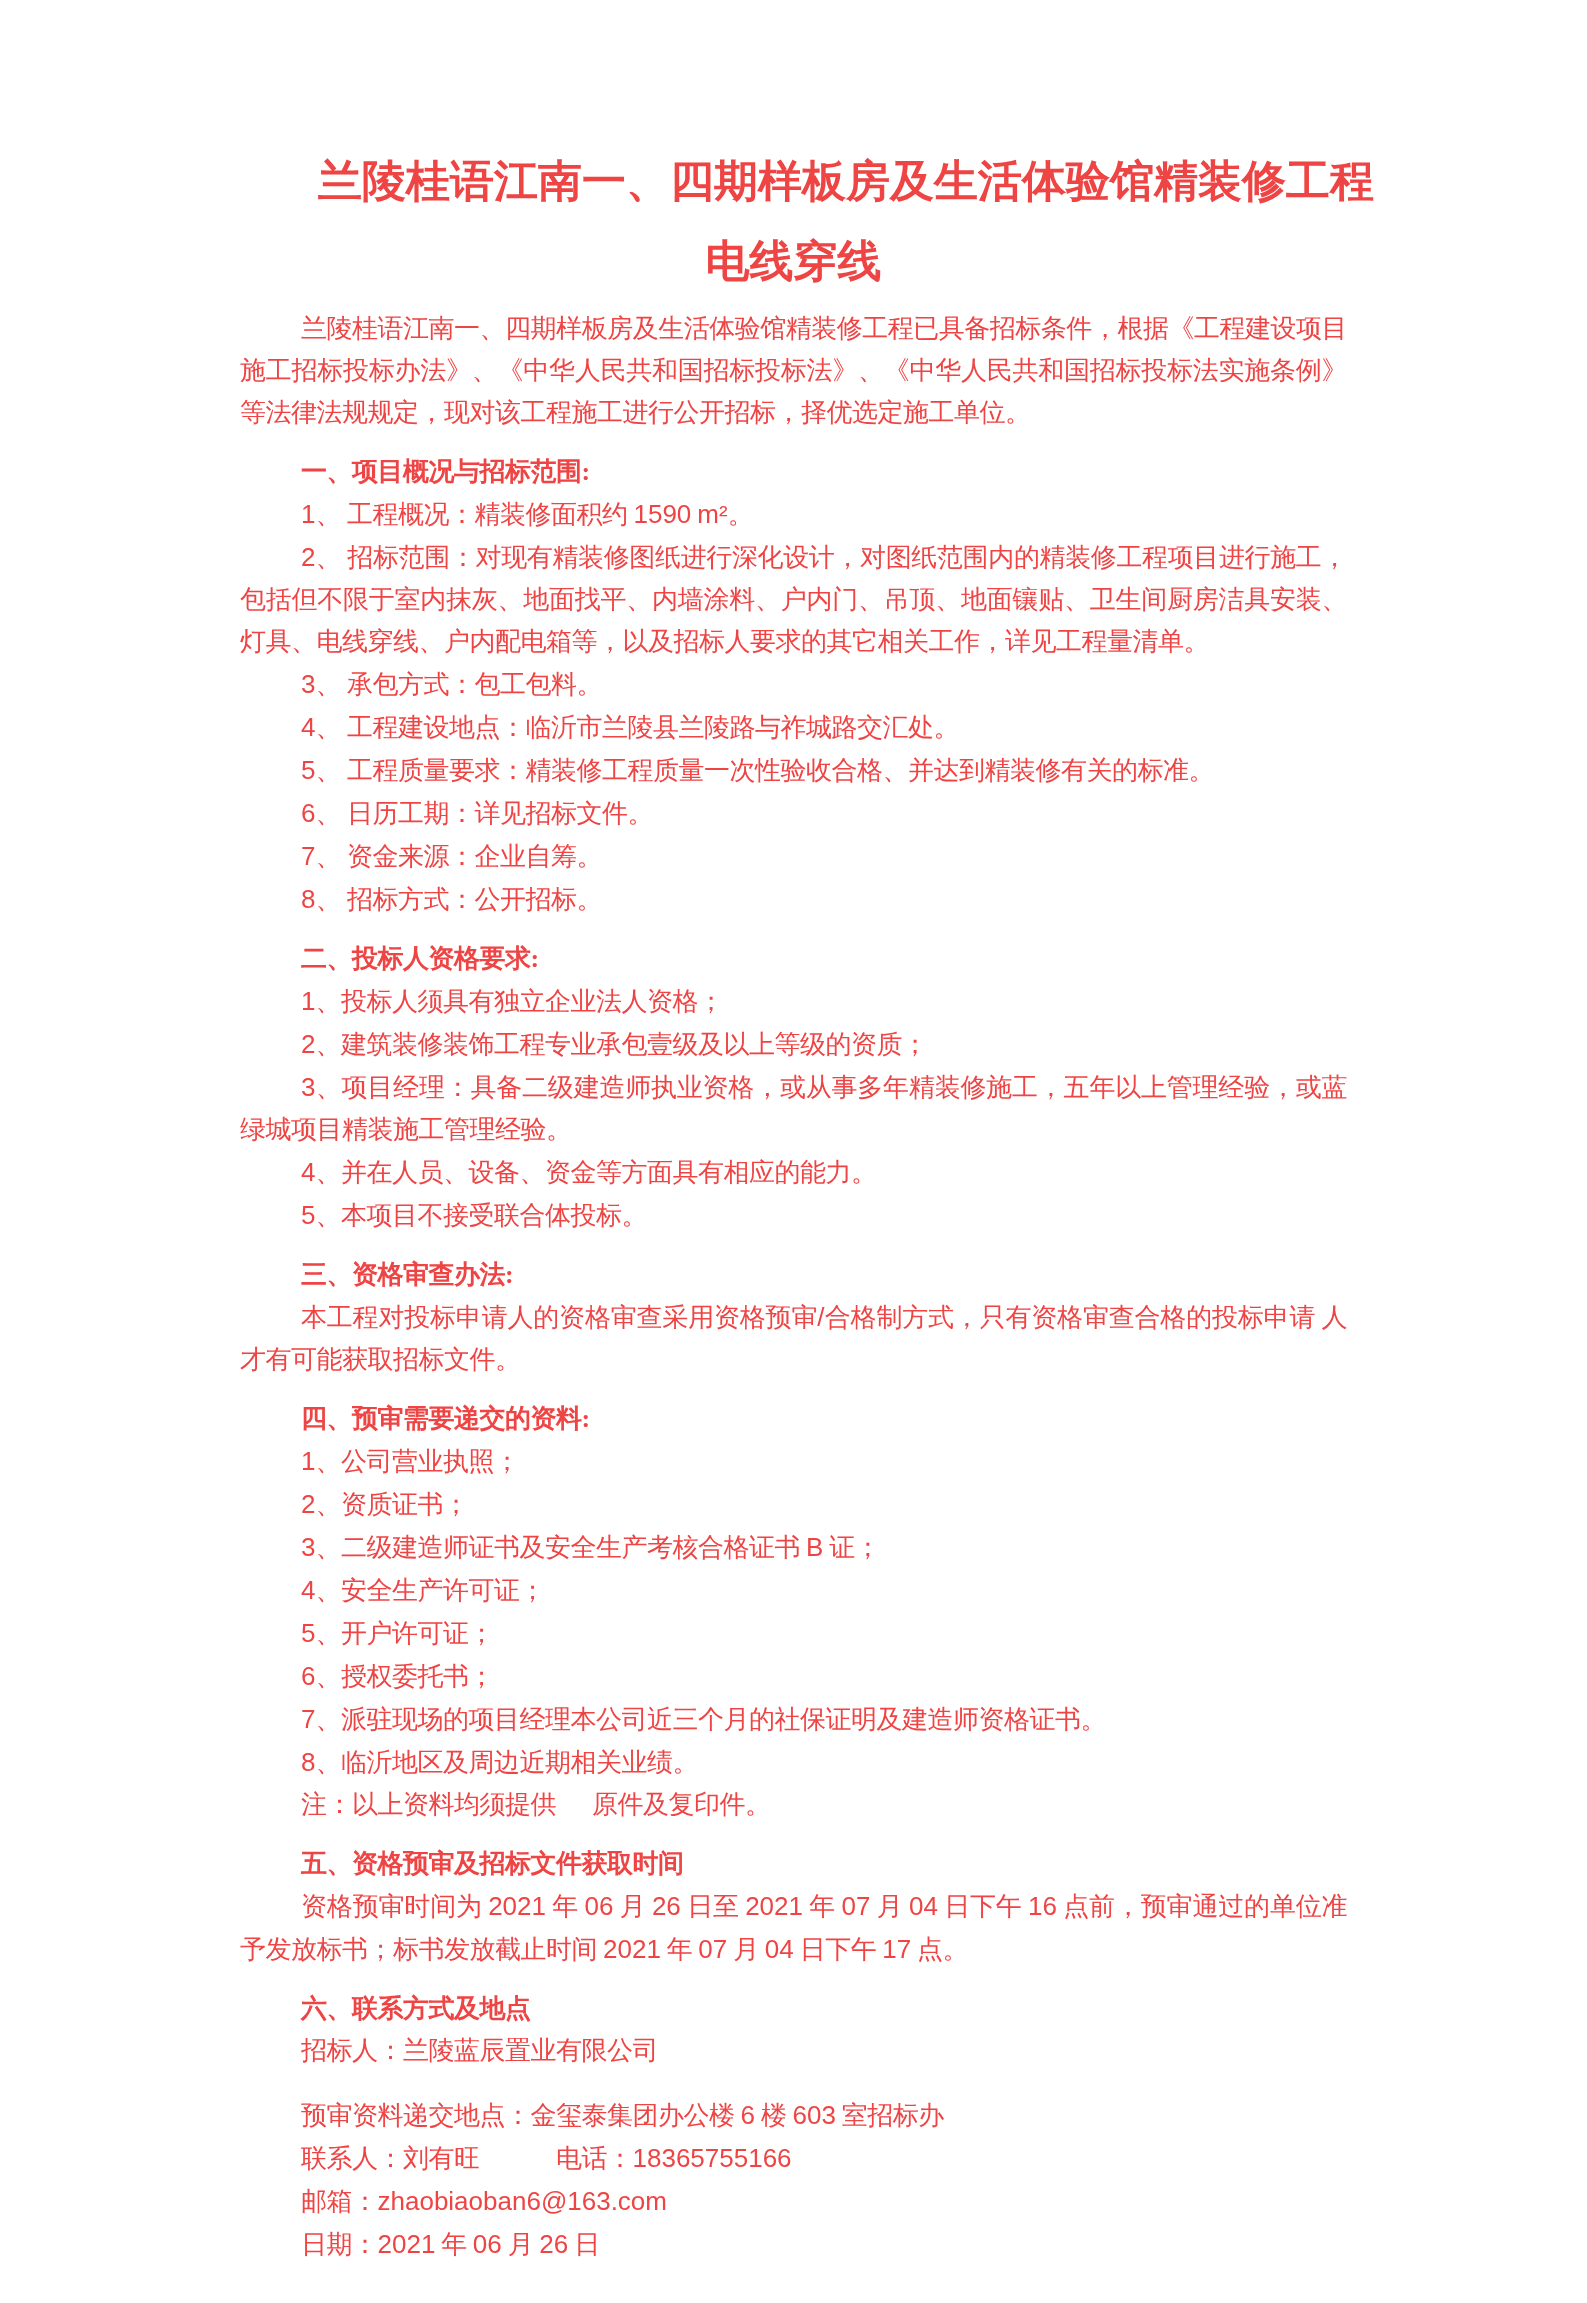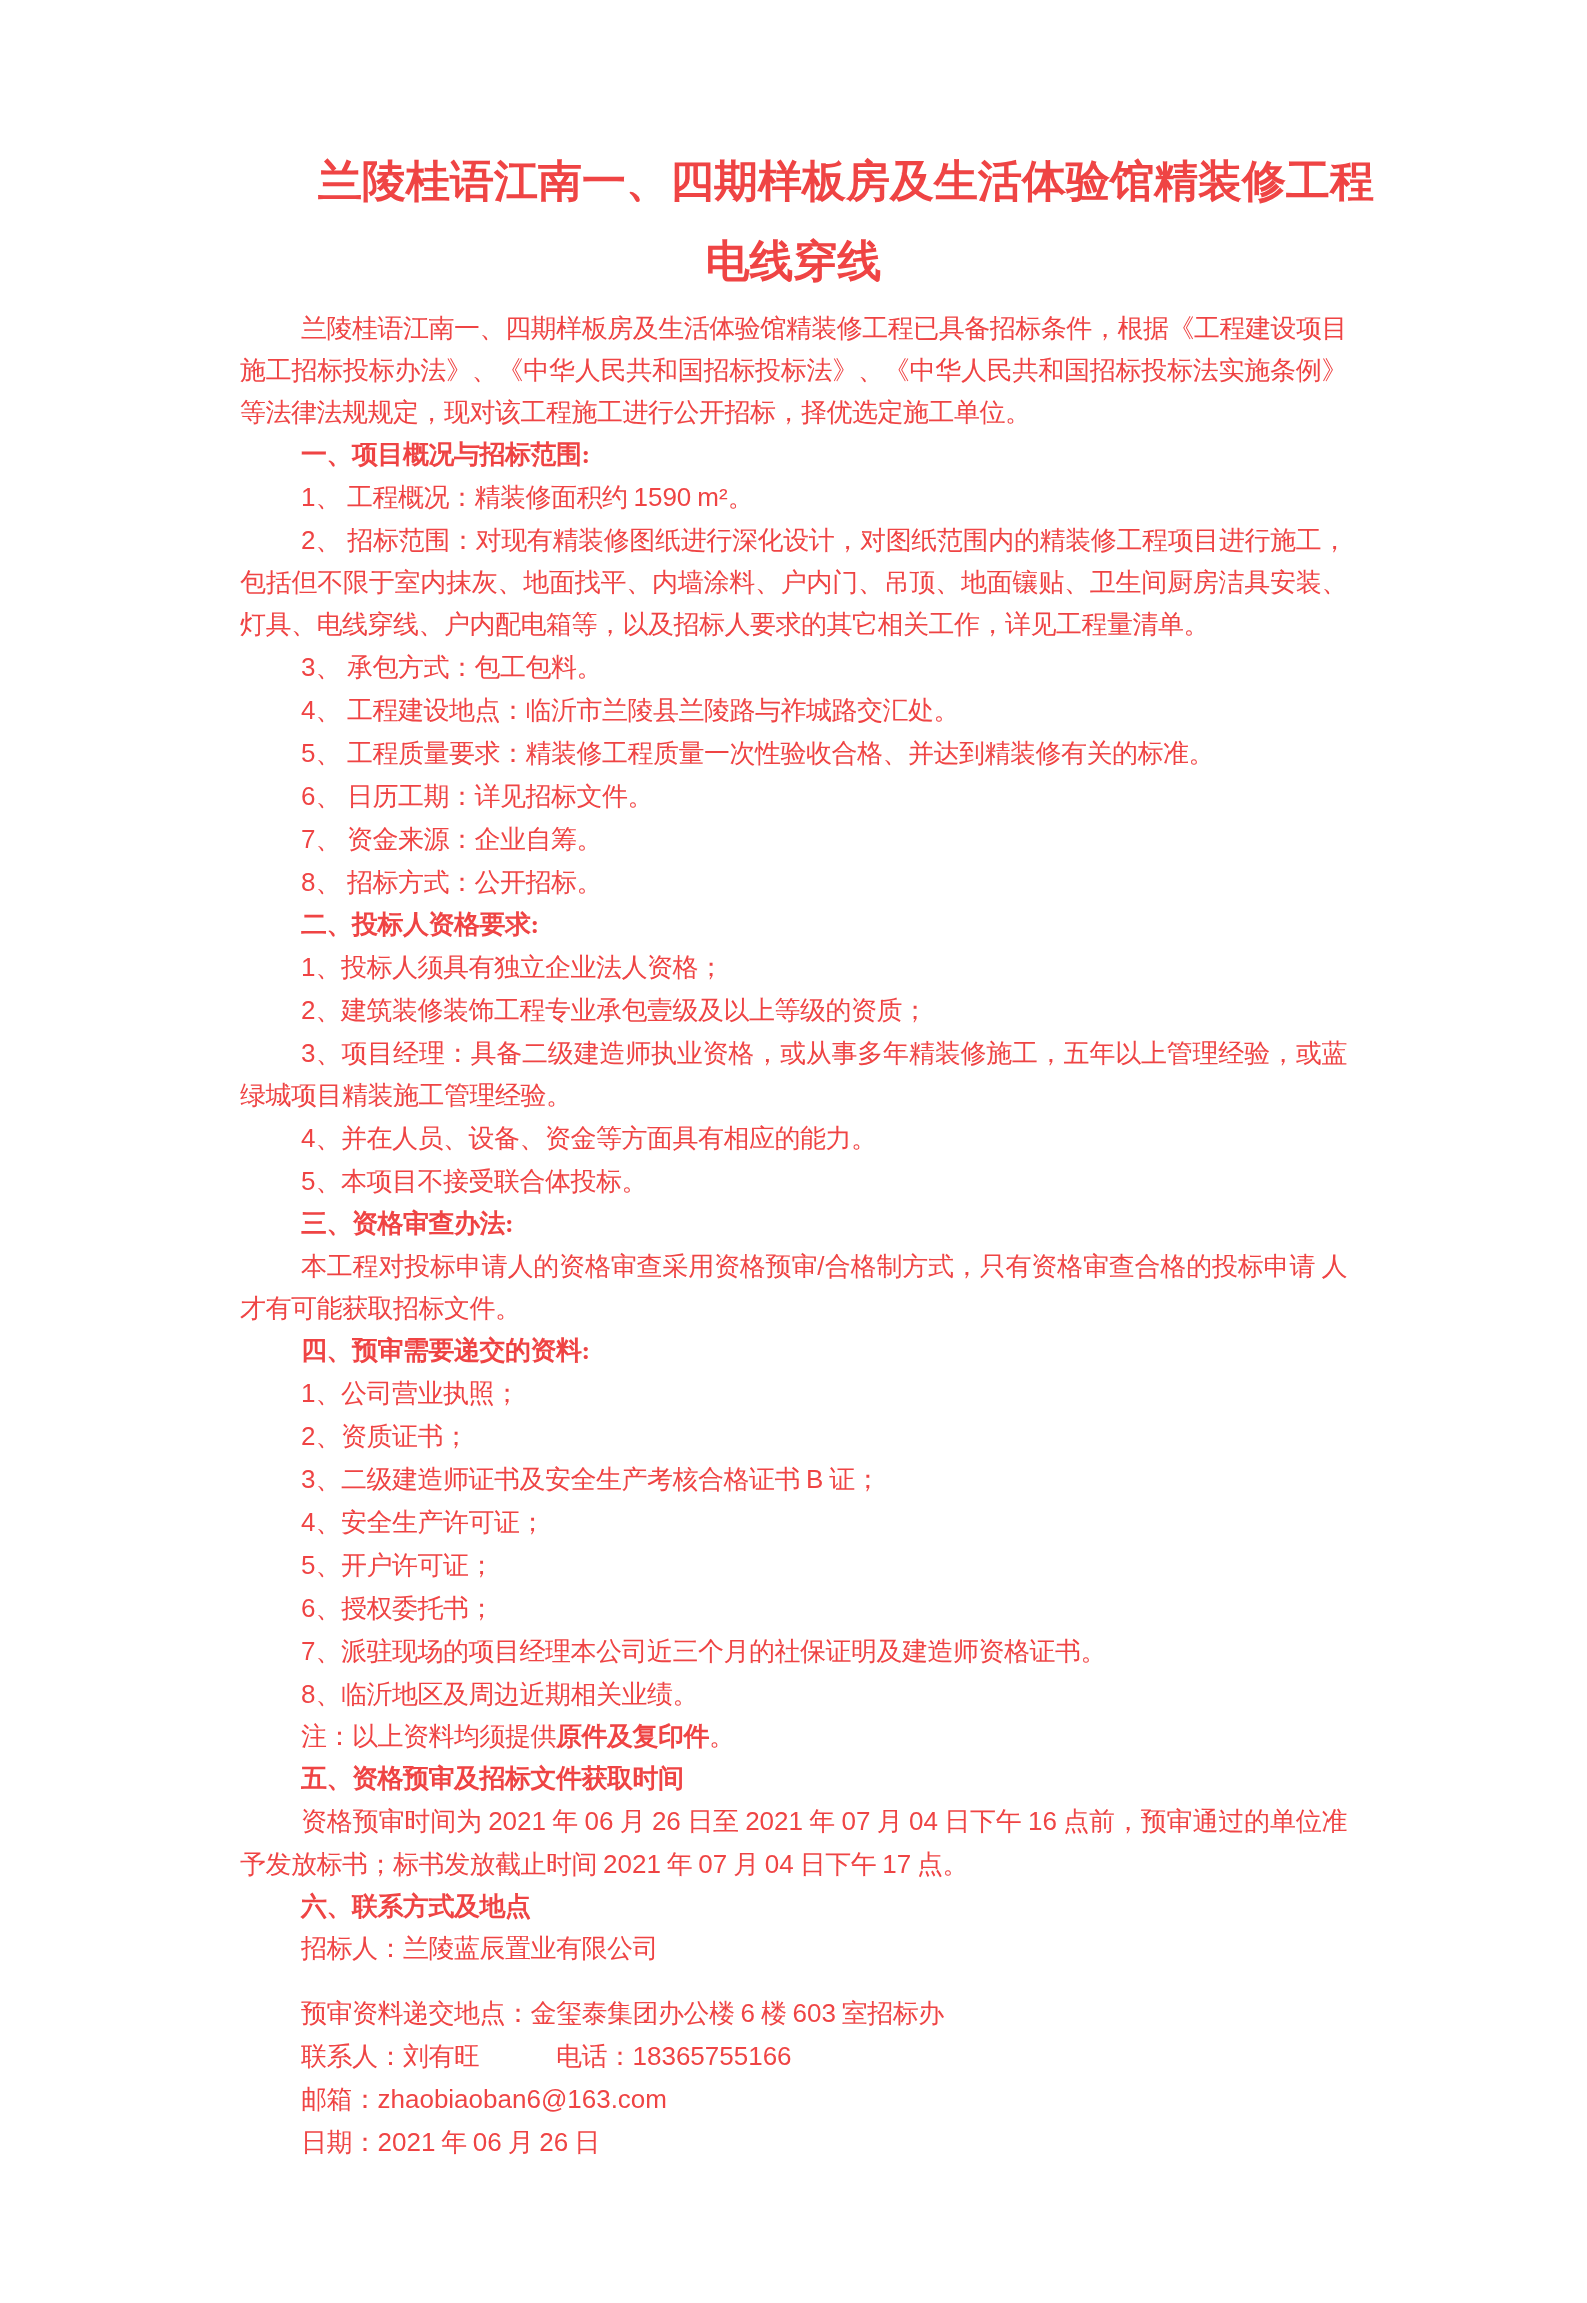--- a/index.html
+++ b/index.html
@@ -27,23 +27,23 @@
   .title .t1 { padding-left:78px; }
   .docbody {
     margin-top:6px;
     font-size:26px;
     line-height:42px;
     text-align:justify;
     letter-spacing:-0.5px;
   }
   .docbody p { margin:0; }
   p.ind { text-indent:61px; }
-  p.hd  { font-weight:bold; }
+  p.hd  { font-weight:bold;margin-top:17px; }
   p.gap { margin-top:22px; }
-  .b { font-weight:bold; }
+  .b { font-weight:normal;margin-left:36px; }
   .latin {
     font-family:"Liberation Sans","DejaVu Sans",sans-serif;
     letter-spacing:0;
   }
 </style>
 </head>
 <body>
 
 <div class="page">
   <div class="doc">

